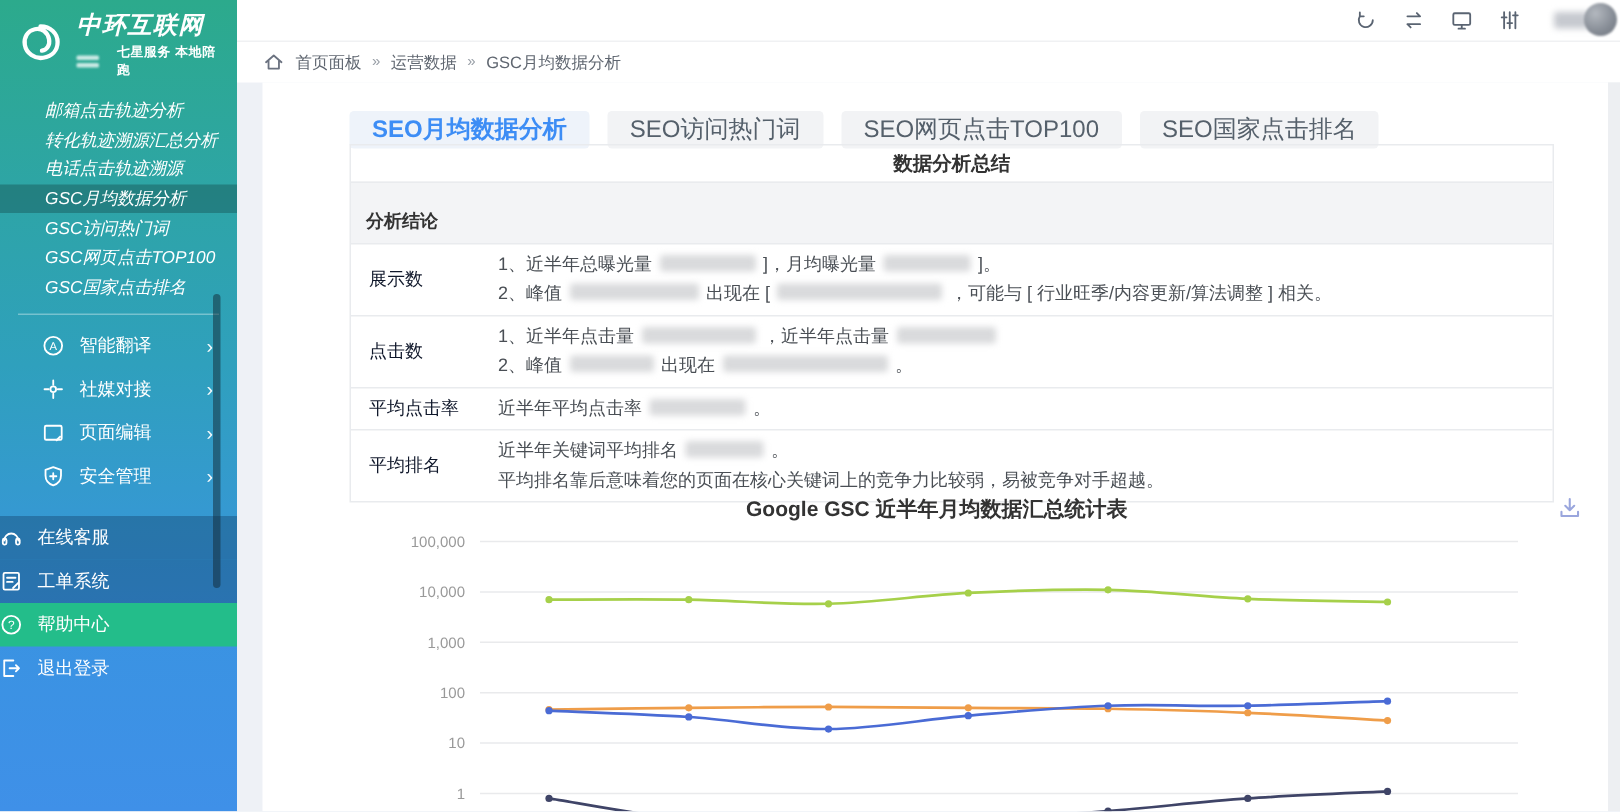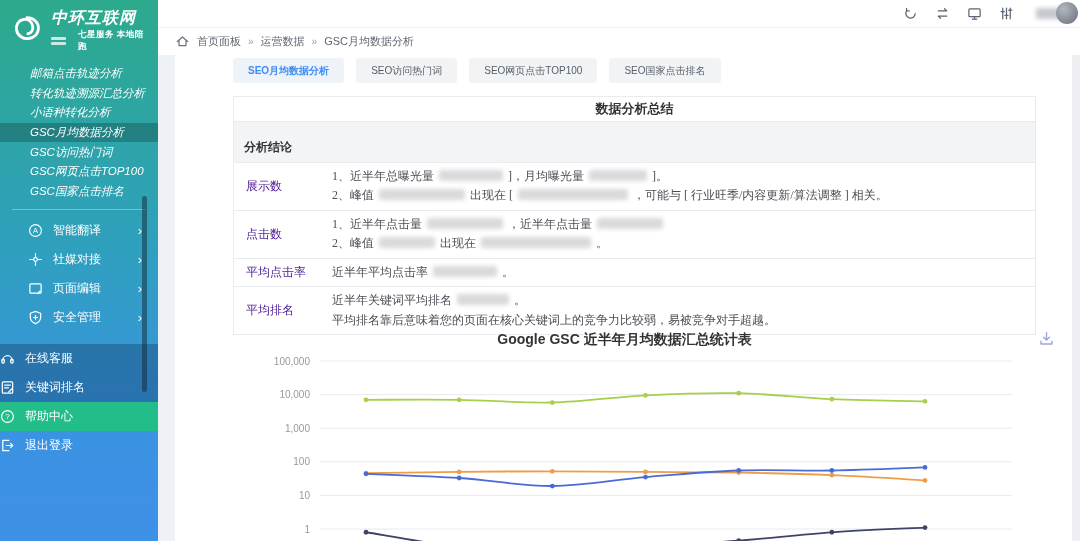--- a/index.html
+++ b/index.html
@@ -40,29 +40,29 @@
   .crumb{cursor:pointer;}
   .crumb-sep{color:#9aa0a8;font-size:10px;}
   .bc-home{color:#6b7280;display:flex;align-items:center;}
 
   
   .panel{position:absolute;left:175px;top:55px;width:897px;height:486px;background:#fff;}
   .vtrack{position:absolute;right:0;top:55px;width:8px;height:486px;background:#edeff2;}
 
   .tabs{position:absolute;left:233px;top:58px;display:flex;gap:12px;}
   .tab{height:25px;display:flex;align-items:center;padding:0 15px;background:#f2f3f5;border-radius:3px;
-    font-size:10px;color:#55606b;cursor:pointer;white-space:nowrap;}
+    font-size:16px;color:#55606b;cursor:pointer;white-space:nowrap;margin-top:16px;}
   .tab.active{color:#3d8df5;font-weight:bold;background:#eef3fa;}
 
-  .sum-table{position:absolute;left:233px;top:96px;width:803px;border:1px solid #e9ebee;font-size:12px;color:#4a4f55;box-sizing:border-box;font-family:Liberation Serif, serif;}
+  .sum-table{position:absolute;left:233px;top:96px;width:803px;border:1px solid #e9ebee;font-size:12px;color:#4a4f55;box-sizing:border-box;}
   .t-title{height:24px;line-height:24px;text-align:center;font-weight:bold;font-size:13px;color:#333;}
   .t-head{display:flex;background:#f3f4f6;border-top:1px solid #e9ebee;flex-direction:column;}
   .t-head .c1{padding:6px 0 6px 12px;}
   .t-head .c2{font-weight:bold;color:#333;}
-  .c1{width:88px;flex-shrink:0;display:flex;align-items:center;padding-left:12px;color:#4c1d95;box-sizing:border-box;text-align:center;}
+  .c1{width:88px;flex-shrink:0;display:flex;align-items:center;padding-left:12px;color:#0f172a;box-sizing:border-box;text-align:center;}
   .c2{flex:1;padding:4px 10px;line-height:19.5px;}
   .t-row{display:flex;border-top:1px solid #e9ebee;}
   .redact{display:inline-block;height:11px;border-radius:2px;background:#d9dadc;filter:blur(2px);vertical-align:-1px;margin:0 5px;}
 
   .chart-title{position:absolute;left:233px;top:331px;width:783px;text-align:center;font-weight:bold;font-size:14px;color:#333;}
   .download{position:absolute;left:1038px;top:330px;color:#9aa6dd;cursor:pointer;}
   .chart-svg{position:absolute;left:250px;top:350px;}
 </style>
 </head>
 <body>
@@ -88,21 +88,21 @@
       </span>
     </div>
     <div class="menu" id="side-menu">
         <div class="menu-item">
           <span>邮箱点击轨迹分析</span>
         </div>
         <div class="menu-item">
           <span>转化轨迹溯源汇总分析</span>
         </div>
         <div class="menu-item">
-          <span>小语种转化分析</span>
+          <span>电话点击轨迹溯源</span>
         </div>
         <div class="menu-item active">
           <span>GSC月均数据分析</span>
         </div>
         <div class="menu-item">
           <span>GSC访问热门词</span>
         </div>
         <div class="menu-item">
           <span>GSC网页点击TOP100</span>
         </div>
@@ -164,21 +164,21 @@
           </span>
           <span>在线客服</span>
         </div>
         <div class="footer-item bg-dark-blue">
           <span class="icon-15">
             <svg width="15" height="15" viewBox="0 0 16 16" fill="none" stroke="currentColor" stroke-width="1.3" stroke-linecap="round" stroke-linejoin="round">
               <rect x="2.5" y="2" width="11" height="12" rx="1"></rect>
               <path d="M5 5.5h6M5 8.5h4M9.3 12.8l3.5-3.5"></path>
             </svg>
           </span>
-          <span>关键词排名</span>
+          <span>工单系统</span>
         </div>
         <div class="footer-item bg-green">
           <span class="icon-15">
             <svg width="15" height="15" viewBox="0 0 16 16" fill="none" stroke="currentColor" stroke-width="1.3" stroke-linecap="round" stroke-linejoin="round">
               <circle cx="8" cy="8" r="6.3"></circle>
               <text x="8" y="11" font-size="8.5" text-anchor="middle" fill="currentColor" stroke="none" font-family="Liberation Sans,sans-serif">?</text>
             </svg>
           </span>
           <span>帮助中心</span>
         </div>

